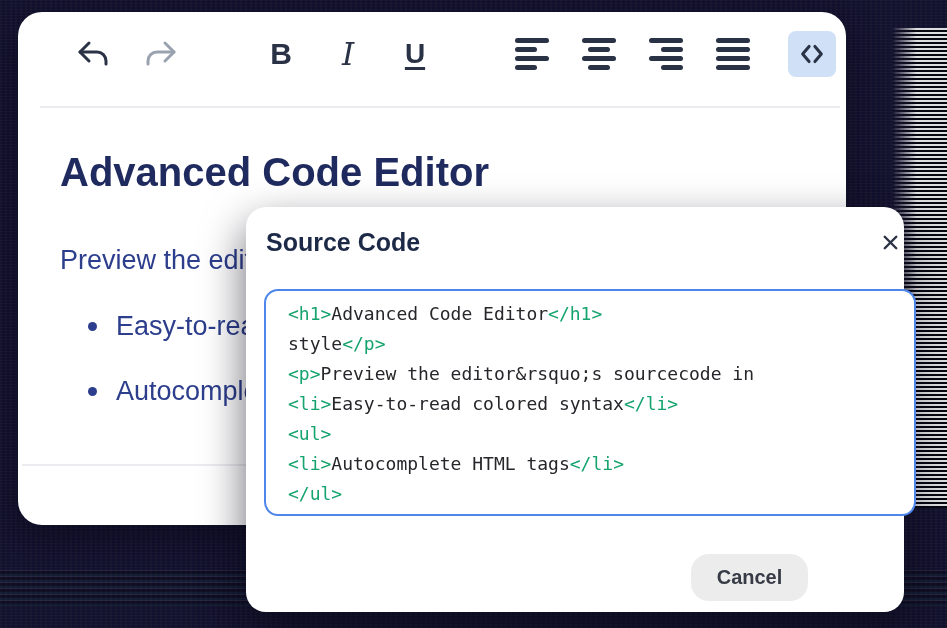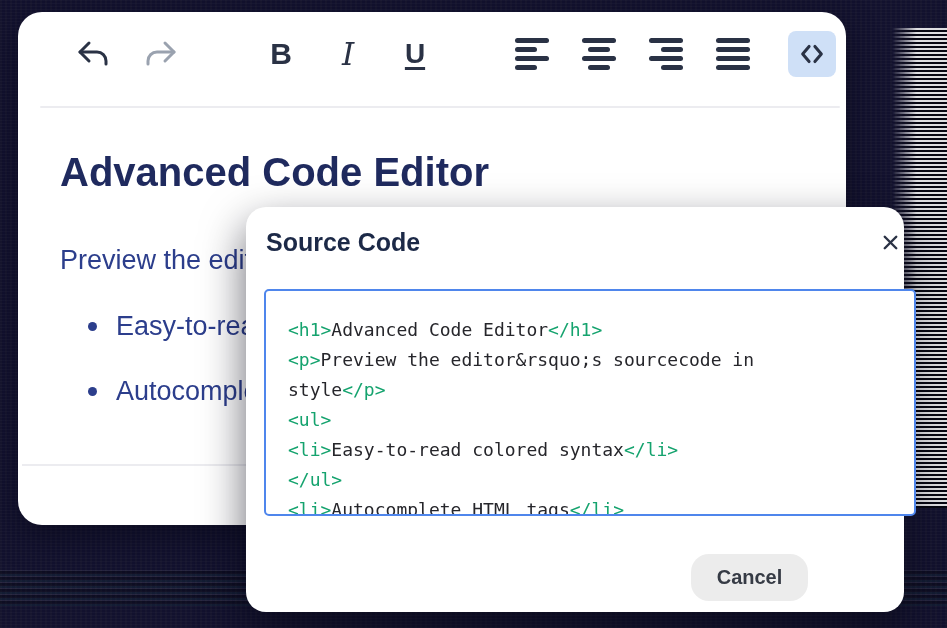--- a/index.html
+++ b/index.html
@@ -55,22 +55,22 @@
   .doc-li .dot{width:9px;height:9px;border-radius:50%;background:var(--body-text);margin-right:19px;flex:0 0 auto;}
   .doc-li1{top:299px;} .doc-li2{top:364px;}
   .doc-divider{position:absolute;left:4px;right:4px;top:452px;height:2px;background:var(--divider);}
   
   .modal{position:absolute;left:246px;top:207px;width:658px;height:405px;z-index:2;
     background:var(--card-bg);border-radius:20px;box-shadow:0 18px 44px rgba(6,6,20,.6);}
   .modal-title{position:absolute;left:20px;top:21px;font-size:25px;font-weight:600;color:var(--modal-title);}
   .modal-close{position:absolute;left:624px;top:17px;width:40px;height:40px;display:flex;
     align-items:center;justify-content:center;border:none;background:transparent;cursor:pointer;border-radius:8px;}
   .code-box{position:absolute;left:18px;top:82px;width:652px;height:227px;
-    border:2px solid var(--code-border);border-radius:5px;background:#fff;
-    padding:24px 22px;overflow:hidden;cursor:text;}
+    border:2px solid var(--code-border);border-radius:14px;background:#fff;
+    padding:8px 22px;overflow:hidden;cursor:text;}
   .code-line{font-family:"DejaVu Sans Mono","Liberation Mono",monospace;font-size:18px;
     line-height:30px;white-space:pre;color:var(--code-text);}
   .tok-tag{color:var(--code-tag);}
   .tok-txt{color:var(--code-text);}
   .btn{position:absolute;top:347px;height:47px;border:none;border-radius:18px;cursor:pointer;
     font-family:"Liberation Sans",sans-serif;font-size:20px;font-weight:700;}
   .btn-cancel{left:445px;width:117px;background:var(--cancel-bg);color:var(--cancel-text);}
   .btn-save{left:573px;width:95px;background:var(--save-bg);color:var(--save-text);}
 </style>
 </head>
@@ -184,25 +184,25 @@
         <svg width="23" height="23" viewBox="0 0 24 24" fill="none" stroke="#2a3245" stroke-width="2.5" stroke-linecap="round">
           <path d="M6 6 L18 18"></path>
             <path d="M18 6 L6 18"></path>
         </svg>
       </span>
     </button>
 
     <div class="code-box">
       <div>
           <div class="code-line"><span class="tok-tag">&lt;h1&gt;</span><span class="tok-txt">Advanced Code Editor</span><span class="tok-tag">&lt;/h1&gt;</span></div>
+          <div class="code-line"><span class="tok-txt">style</span><span class="tok-tag">&lt;/p&gt;</span></div>
           <div class="code-line"><span class="tok-tag">&lt;p&gt;</span><span class="tok-txt">Preview the editor&amp;rsquo;s sourcecode in</span></div>
-          <div class="code-line"><span class="tok-txt">style</span><span class="tok-tag">&lt;/p&gt;</span></div>
+          <div class="code-line"><span class="tok-tag">&lt;li&gt;</span><span class="tok-txt">Easy-to-read colored syntax</span><span class="tok-tag">&lt;/li&gt;</span></div>
           <div class="code-line"><span class="tok-tag">&lt;ul&gt;</span></div>
-          <div class="code-line"><span class="tok-tag">&lt;li&gt;</span><span class="tok-txt">Easy-to-read colored syntax</span><span class="tok-tag">&lt;/li&gt;</span></div>
+          <div class="code-line"><span class="tok-tag">&lt;li&gt;</span><span class="tok-txt">Autocomplete HTML tags</span><span class="tok-tag">&lt;/li&gt;</span></div>
           <div class="code-line"><span class="tok-tag">&lt;/ul&gt;</span></div>
-          <div class="code-line"><span class="tok-tag">&lt;li&gt;</span><span class="tok-txt">Autocomplete HTML tags</span><span class="tok-tag">&lt;/li&gt;</span></div>
         </div>
     </div>
 
     <button class="btn btn-cancel">Cancel</button>
   </div>
 
 </div>
 
 </body></html>

